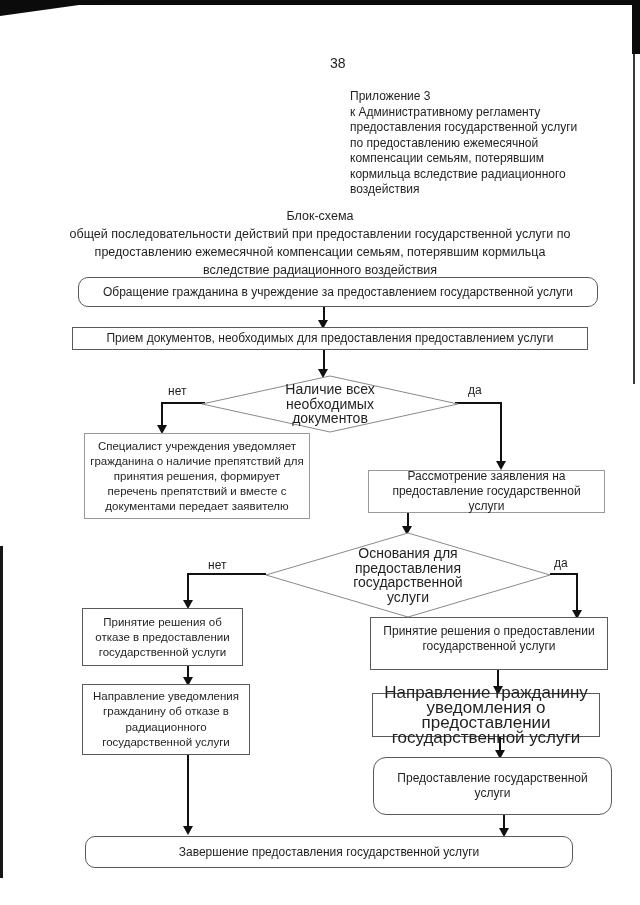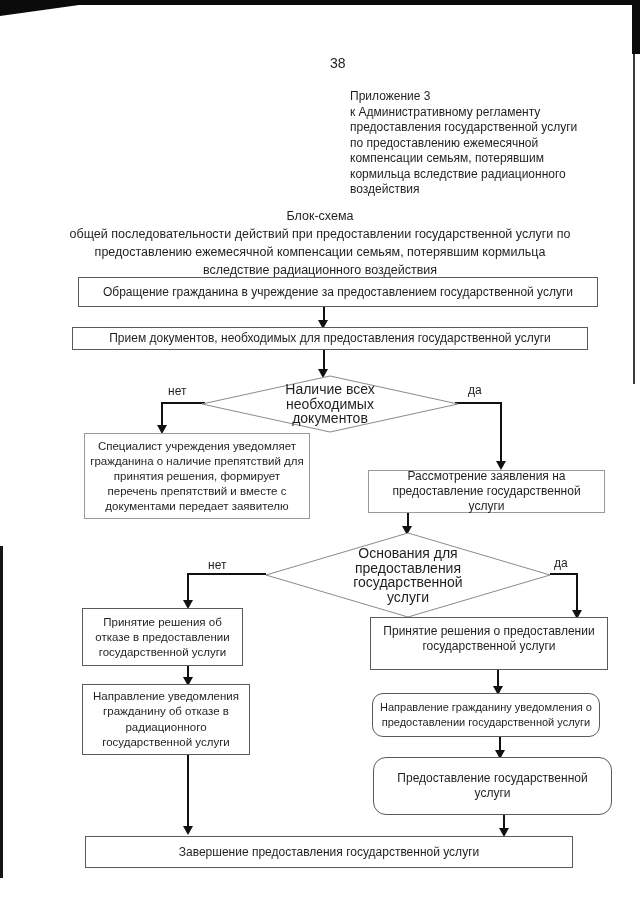--- a/index.html
+++ b/index.html
@@ -17,21 +17,21 @@
 
   .pagenum{position:absolute;left:330px;top:55px;font-size:14px;}
   .appendix{position:absolute;left:350px;top:89px;width:262px;font-size:12px;line-height:15.5px;}
   .flowtitle{position:absolute;left:30px;top:207px;width:580px;text-align:center;font-size:12.5px;line-height:18px;}
 
   .node{
     position:absolute;box-sizing:border-box;background:#fff;border:1px solid #5a5a5a;
     display:flex;align-items:center;justify-content:center;text-align:center;
     font-size:12px;line-height:15px;padding:1px 4px;
   }
-  .rounded{border-radius:0;}
+  .rounded{border-radius:10px;}
   .light{border-color:#9a9a9a;}
   .vl{position:absolute;width:2px;background:#111;}
   .hl{position:absolute;height:2px;background:#111;}
   .ah{position:absolute;width:0;height:0;border-left:5px solid transparent;border-right:5px solid transparent;border-top:9px solid #111;}
   .branch-label{position:absolute;font-size:12px;margin-top:7px;}
   .dwrap{position:absolute;}
   .dwrap svg{display:block;}
   .dtext{
     position:absolute;left:0;top:0;width:100%;height:100%;
     display:flex;align-items:center;justify-content:center;text-align:center;
@@ -107,21 +107,21 @@
   <div class="vl" style="left:503px;top:815px;height:14px;"></div>
   <div class="ah" style="left:499px;top:828px;"></div>
 
   <div class="branch-label" style="left:168px;top:377px;">нет</div>
   <div class="branch-label" style="left:468px;top:376px;">да</div>
   <div class="branch-label" style="left:208px;top:551px;">нет</div>
   <div class="branch-label" style="left:554px;top:549px;">да</div>
 
   <div class="node rounded" style="left:78px;top:277px;width:520px;height:30px;">Обращение гражданина в учреждение за предоставлением государственной услуги</div>
 
-  <div class="node" style="left:72px;top:327px;width:516px;height:23px;">Прием документов, необходимых для предоставления государственной услуги</div>
+  <div class="node" style="left:72px;top:327px;width:516px;height:23px;">Прием документов, необходимых для предоставления предоставлением услуги</div>
 
   <div class="dwrap" style="left:200px;top:375px;width:260px;height:58px;">
     <svg width="260" height="58">
       <polygon points="130,1 258,29 130,57 2,29" fill="#ffffff" stroke="#8a8a8a" stroke-width="1"></polygon>
     </svg>
     <div class="dtext">
       <span style="width:165px;">Наличие всех необходимых документов</span>
     </div>
   </div>
 
@@ -137,19 +137,19 @@
       <span style="width:150px;">Основания для предоставления государственной услуги</span>
     </div>
   </div>
 
   <div class="node" style="left:82px;top:608px;width:161px;height:58px;font-size:11.5px;">Принятие решения об отказе в предоставлении государственной услуги</div>
 
   <div class="node" style="left:82px;top:684px;width:168px;height:71px;font-size:11.5px;line-height:15.5px;">Направление уведомления гражданину об отказе в радиационного государственной услуги</div>
 
   <div class="node" style="left:370px;top:617px;width:238px;height:53px;align-items:flex-start;padding-top:6px;">Принятие решения о предоставлении государственной услуги</div>
 
-  <div class="node" style="left:372px;top:693px;width:228px;height:44px;font-size:11px;border-radius:11px;">Направление гражданину уведомления о предоставлении государственной услуги</div>
+  <div class="node" style="left:372px;top:693px;width:228px;height:44px;font-size:17px;">Направление гражданину уведомления о предоставлении государственной услуги</div>
 
   <div class="node" style="left:373px;top:757px;width:239px;height:58px;border-radius:13px;">Предоставление государственной услуги</div>
 
   <div class="node rounded" style="left:85px;top:836px;width:488px;height:32px;">Завершение предоставления государственной услуги</div>
 
 </div>
 
 </body></html>

